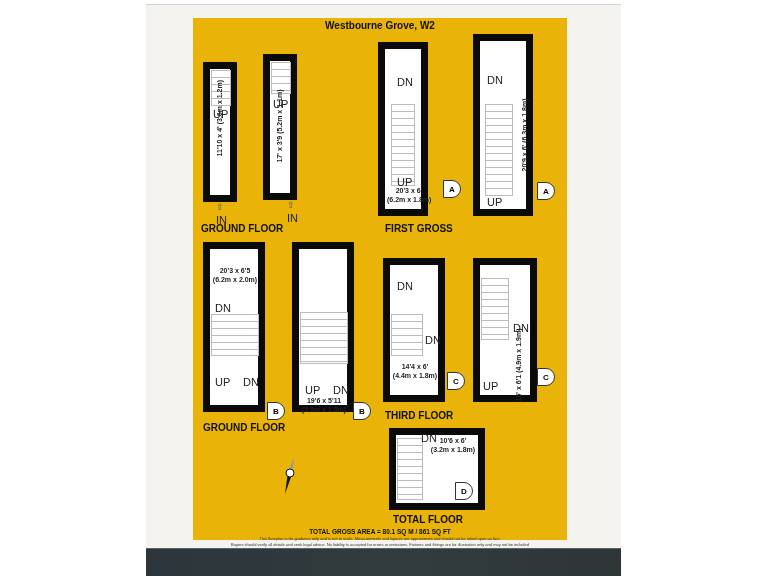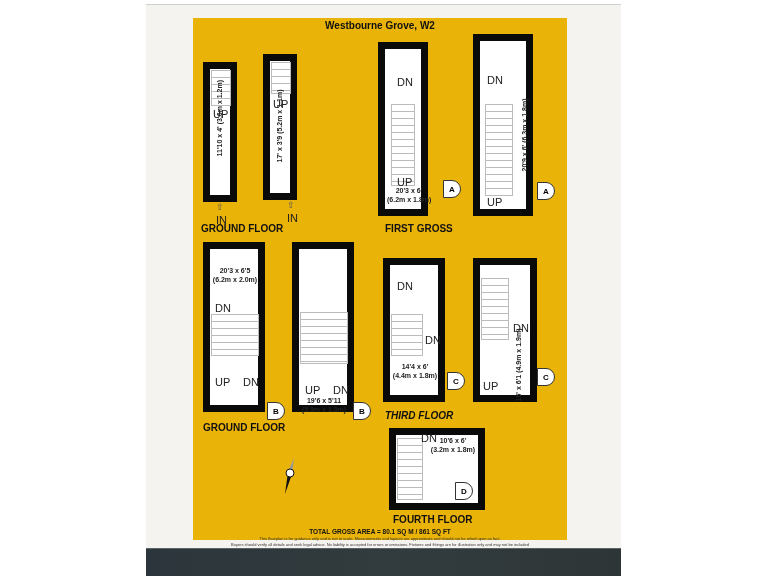--- a/index.html
+++ b/index.html
@@ -80,28 +80,28 @@
   <div class="lbl" style="left:232px;top:316px;">DN</div>
   <div class="dim" style="left:196px;top:344px;width:52px;"><span>14'4 x 6'</span><br><span>(4.4m x 1.8m)</span></div>
   <div class="door-circle" style="left:254px;top:354px;">C</div>
 
   <div class="room" style="left:280px;top:240px;width:64px;height:144px;"></div>
   <div class="stairs" style="left:288px;top:260px;width:26px;height:60px;"></div>
   <div class="lbl" style="left:320px;top:304px;">DN</div>
   <div class="lbl" style="left:290px;top:362px;">UP</div>
   <div class="dimv" style="left:290px;top:344px;width:70px;"><span>16' x 6'1</span> <span>(4.9m x 1.9m)</span></div>
   <div class="door-circle" style="left:344px;top:350px;">C</div>
-  <div class="floor-name" style="left:192px;top:392px;font-style:italic;">THIRD FLOOR</div>
+  <div class="floor-name" style="left:192px;top:392px;">THIRD FLOOR</div>
 
   <div class="room" style="left:196px;top:410px;width:96px;height:82px;"></div>
   <div class="stairs" style="left:204px;top:420px;width:24px;height:60px;"></div>
   <div class="lbl" style="left:228px;top:414px;">DN</div>
   <div class="dim" style="left:230px;top:418px;width:60px;"><span>10'6 x 6'</span><br><span>(3.2m x 1.8m)</span></div>
   <div class="door-circle" style="left:262px;top:464px;">D</div>
-  <div class="floor-name" style="left:200px;top:496px;">FOURTH FLOOR</div>
+  <div class="floor-name" style="left:200px;top:496px;">TOTAL FLOOR</div>
 
   <svg class="compass" viewBox="0 0 14 40">
     <polygon points="11,2 9,18 5,16" fill="#999"></polygon>
     <polygon points="5,16 9,18 2,38" fill="#111"></polygon>
     <circle cx="7" cy="17" r="4" fill="#fff" stroke="#111" stroke-width="1"></circle>
   </svg>
 
   <div class="total" style="top:510px;">TOTAL GROSS AREA = 80.1 SQ M / 861 SQ FT</div>
   <div class="disc" style="top:518px;">This floorplan is for guidance only and is not to scale. Measurements and layouts are approximate and should not be relied upon as fact.</div>
   <div class="disc" style="top:524px;">Buyers should verify all details and seek legal advice. No liability is accepted for errors or omissions. Fixtures and fittings are for illustration only and may not be included</div>

